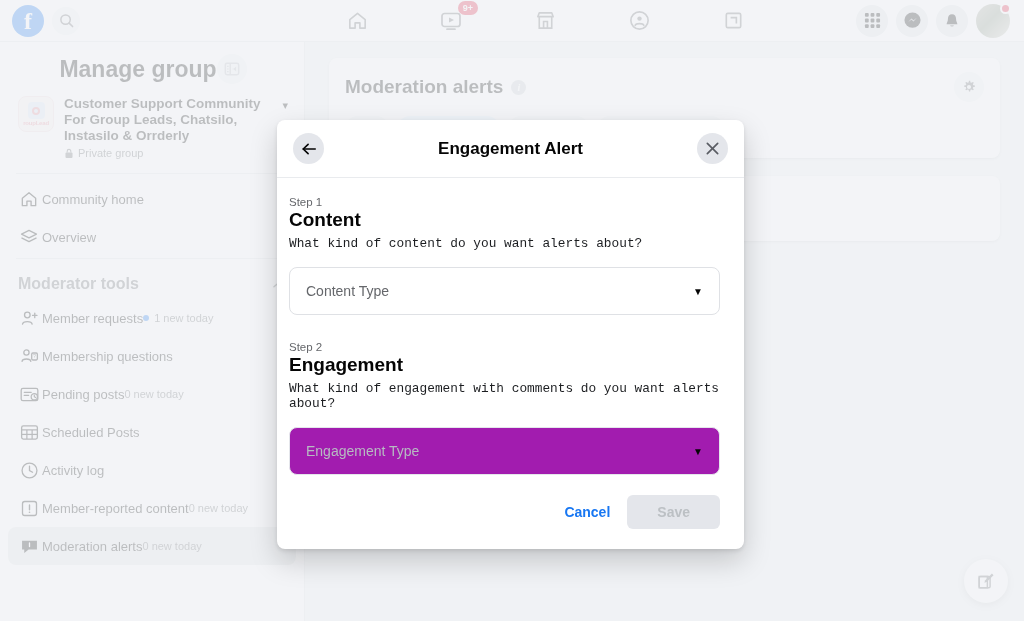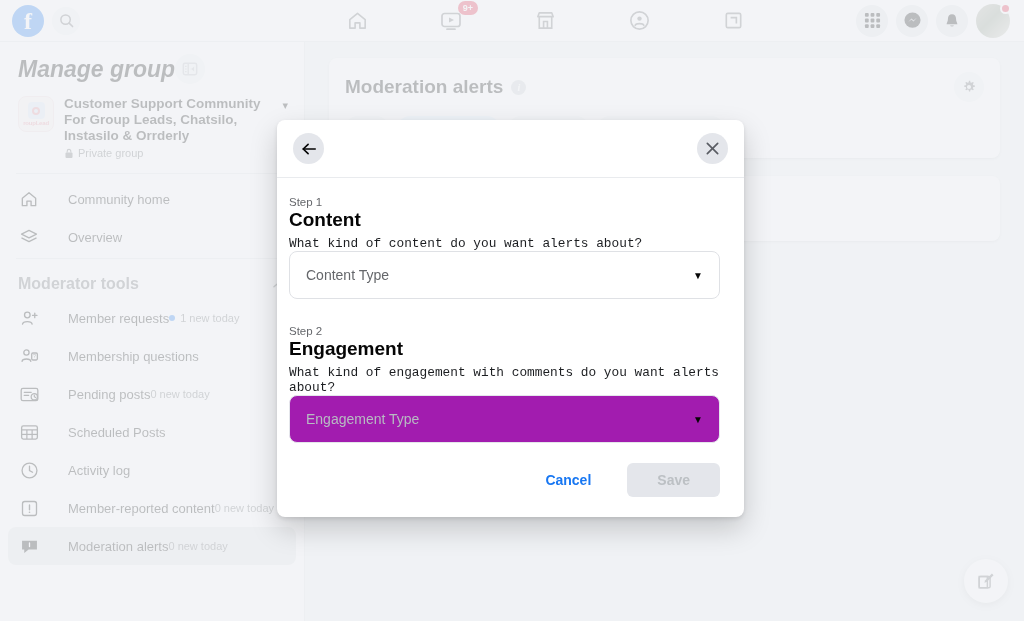--- a/index.html
+++ b/index.html
@@ -53,23 +53,22 @@
     position: absolute; top: -1px; right: -1px; width: 11px; height: 11px;
     border-radius: 50%; background: #e41e3f; border: 2px solid #fff;
   }
 
   
   .sidebar {
     position: absolute; top: 42px; left: 0; width: 305px; bottom: 0;
     background: #ffffff; border-right: 1px solid #e4e6eb; padding: 0 8px;
   }
   .manage-header {
-    display: flex; align-items: center; justify-content: flex-start;
+    display: flex; align-items: center; justify-content: center;
     padding: 12px 8px 10px 10px;
-    font-style: italic;
   }
   .manage-title { font-size: 23px; font-weight: bold; color: #050505; }
   .panel-btn {
     width: 30px; height: 30px; border-radius: 50%; background: #f0f2f5;
     display: flex; align-items: center; justify-content: center;
   }
   .group-row { display: flex; align-items: flex-start; gap: 10px; padding: 2px 8px 12px 10px; }
   .group-thumb {
     width: 36px; height: 36px; border-radius: 8px; flex: none;
     background: #fdf3f4; border: 1px solid #f2dfe2; position: relative; overflow: hidden;
@@ -87,21 +86,21 @@
   .group-name { font-size: 13.5px; font-weight: bold; color: #050505; line-height: 16px; }
   .group-priv { display: flex; align-items: center; gap: 4px; margin-top: 3px;
                 font-size: 11px; color: #65676b; }
   .caret { color: #050505; font-size: 11px; padding-top: 3px; }
   .divider { height: 1px; background: #e4e6eb; margin: 2px 8px 6px 8px; }
   .section-head {
     display: flex; align-items: center; justify-content: space-between;
     padding: 10px 10px 6px 10px; font-size: 16px; color: #65676b; font-weight: bold;
   }
   .nav-item {
-    display: flex; align-items: center; gap: 28px;
+    display: flex; align-items: center; gap: 2px;
     padding: 7px 10px; border-radius: 8px; min-height: 38px;
   }
   .nav-item.active { background: #e7e8ea; }
   .nav-ico { width: 22px; height: 22px; flex: none; color: #050505;
              display: flex; align-items: center; justify-content: center; }
   .nav-text { display: flex; flex-direction: row; justify-content: center; }
   .nav-label { font-size: 13px; color: #050505; line-height: 17px; }
   .nav-sub { font-size: 11px; color: #65676b; line-height: 14px;
              display: flex; align-items: center; gap: 5px; }
   .blue-dot { width: 6px; height: 6px; border-radius: 50%; background: #1877f2; flex: none; }
@@ -159,30 +158,30 @@
     position: absolute; width: 31px; height: 31px; border-radius: 50%;
     background: #e4e6eb; display: flex; align-items: center; justify-content: center;
   }
   .round-ico-btn.back { left: 16px; }
   .round-ico-btn.close { right: 16px; }
   .modal-body { padding: 18px 24px 4px 12px; }
   .step-label { font-size: 11.5px; color: #65676b; }
   .step-title { font-size: 19px; font-weight: bold; color: #050505; margin-top: 1px; }
   .step-desc { font-size: 12.8px; color: #1c1e21; margin-top: 5px; font-family: Liberation Mono, monospace; }
   .select {
-    height: 48px; border-radius: 8px; border: 1px solid #dfe1e5;
+    margin-top: 16px; height: 48px; border-radius: 8px; border: 1px solid #dfe1e5;
     background: #fff; display: flex; align-items: center; padding: 0 16px;
   }
   .select.disabled { background: #a21caf; border-color: #e4e6eb; }
   .select-text { flex: 1; font-size: 14px; color: #65676b; }
   .select.disabled .select-text { color: #b7bbc2; }
   .select-caret { font-size: 10px; color: #050505; }
   .step-block-2 { margin-top: 26px; }
   .modal-foot {
-    display: flex; align-items: center; justify-content: flex-end; gap: 24px;
+    display: flex; align-items: center; justify-content: flex-end; gap: 5px;
     padding: 16px 24px 20px 24px;
   }
   .btn-text { font-size: 14px; font-weight: bold; color: #1877f2; padding: 8px 12px; }
   .btn-save {
     font-size: 14px; font-weight: bold; color: #bcc0c4; background: #e4e6eb;
     padding: 9px 30px; border-radius: 6px;
   }
   svg { display: block; }
 </style>
 </head>
@@ -469,20 +468,21 @@
   </div>
 
   <div class="modal">
     <div class="modal-head">
       <div class="round-ico-btn back">
         <svg width="16" height="14" viewBox="0 0 18 14">
           <line x1="2.5" y1="7" x2="16" y2="7" stroke="#050505" stroke-width="1.8" stroke-linecap="round"></line>
           <path d="M8 1.8 L2.5 7 L8 12.2" fill="none" stroke="#050505" stroke-width="1.8" stroke-linecap="round" stroke-linejoin="round"></path>
         </svg>
       </div>
+      <div class="modal-title">Engagement Alert</div>
       <div class="round-ico-btn close">
         <svg width="15" height="15" viewBox="0 0 16 16">
           <line x1="2.5" y1="2.5" x2="13.5" y2="13.5" stroke="#5a5d63" stroke-width="1.8" stroke-linecap="round"></line>
           <line x1="13.5" y1="2.5" x2="2.5" y2="13.5" stroke="#5a5d63" stroke-width="1.8" stroke-linecap="round"></line>
         </svg>
       </div>
     </div>
 
     <div class="modal-body">
       <div>

